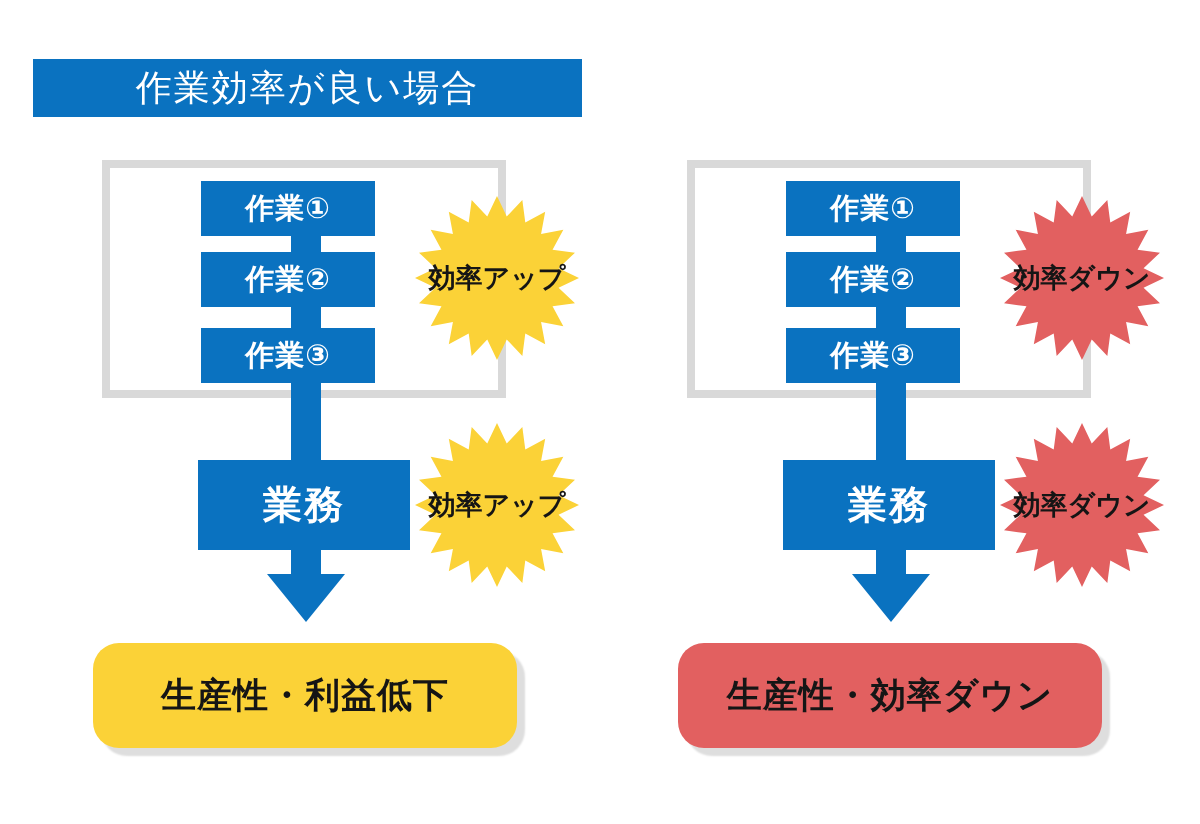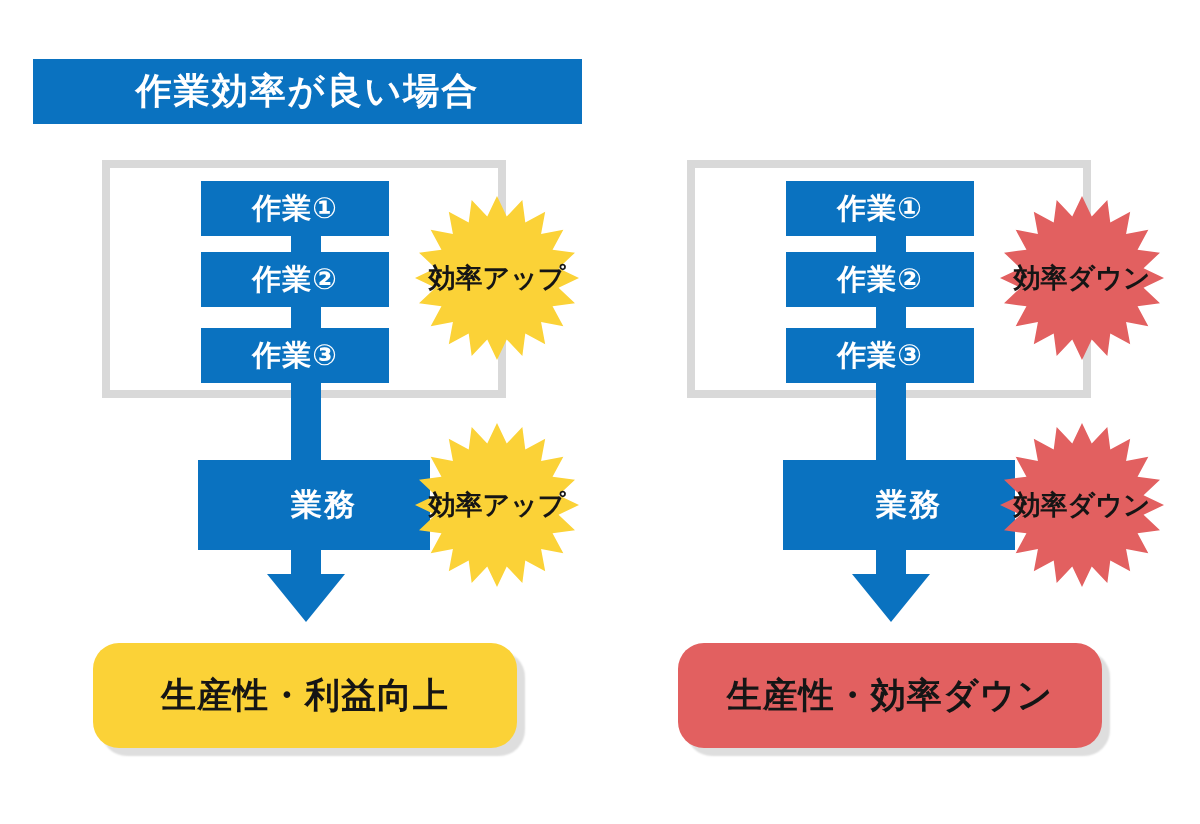--- a/index.html
+++ b/index.html
@@ -5,23 +5,23 @@
   html,body{margin:0;padding:0;background:#ffffff;}
   .canvas{
     position:relative;width:1200px;height:824px;background:#ffffff;overflow:hidden;
     font-family:"Liberation Sans","DejaVu Sans",sans-serif;
   }
   .column{position:absolute;top:0;width:600px;height:824px;}
   .col-good{left:0;}
   .col-bad{left:585px;}
 
   .header{
-    position:absolute;left:33px;top:59px;width:549px;height:65px;
+    position:absolute;left:33px;top:59px;width:549px;height:58px;
     display:flex;align-items:center;justify-content:center;
-    color:var(--text-white);font-size:36px;font-weight:bold;letter-spacing:2px;
+    color:var(--text-white);font-size:36px;font-weight:normal;letter-spacing:2px;
     z-index:5;
   }
   .col-good .header{background:var(--blue);}
   .col-bad .header{background:var(--header-red);}
 
   .frame{
     position:absolute;left:102px;top:160px;width:404px;height:238px;
     border:8px solid var(--frame-gray);box-sizing:border-box;background:transparent;
     z-index:1;
   }
@@ -30,32 +30,32 @@
     position:absolute;left:291px;top:200px;width:30px;height:378px;
     background:var(--blue);z-index:2;
   }
   .arrowhead{
     position:absolute;left:267px;top:574px;width:0;height:0;
     border-left:39px solid transparent;border-right:39px solid transparent;
     border-top:48px solid var(--blue);z-index:2;
   }
 
   .task{
-    position:absolute;left:201px;width:188px;height:55px;
+    position:absolute;left:201px;width:174px;height:55px;
     background:var(--blue);color:var(--text-white);
     display:flex;align-items:center;justify-content:center;
     font-size:29px;font-weight:bold;letter-spacing:1px;z-index:3;
   }
   .task-1{top:181px;} .task-2{top:252px;} .task-3{top:328px;}
 
   .process{
     position:absolute;left:198px;top:460px;width:212px;height:90px;
     background:var(--blue);color:var(--text-white);
     display:flex;align-items:center;justify-content:center;
-    font-size:31px;font-weight:bold;letter-spacing:2px;z-index:3;padding-left:20px;
+    font-size:39px;font-weight:bold;letter-spacing:2px;z-index:3;
   }
 
   .burst{
     position:absolute;width:164px;height:164px;z-index:4;
   }
   .burst-top{left:415px;top:196px;}
   .burst-bottom{left:415px;top:423px;}
   .col-good .burst{color:var(--yellow);}
   .col-bad .burst{color:var(--salmon);}
   .burst svg{position:absolute;left:0;top:0;width:100%;height:100%;}
@@ -93,21 +93,21 @@
         </svg>
       <div class="burst-label">効率アップ</div>
     </div>
     <div class="process">業務</div>
     <div class="burst burst-bottom">
       <svg viewBox="-100 -100 200 200">
           <polygon fill="currentColor" points="0.00,-100.00 11.89,-75.06 30.90,-95.11 34.50,-67.72 58.78,-80.90 53.74,-53.74 80.90,-58.78 67.72,-34.50 95.11,-30.90 75.06,-11.89 100.00,0.00 75.06,11.89 95.11,30.90 67.72,34.50 80.90,58.78 53.74,53.74 58.78,80.90 34.50,67.72 30.90,95.11 11.89,75.06 0.00,100.00 -11.89,75.06 -30.90,95.11 -34.50,67.72 -58.78,80.90 -53.74,53.74 -80.90,58.78 -67.72,34.50 -95.11,30.90 -75.06,11.89 -100.00,0.00 -75.06,-11.89 -95.11,-30.90 -67.72,-34.50 -80.90,-58.78 -53.74,-53.74 -58.78,-80.90 -34.50,-67.72 -30.90,-95.11 -11.89,-75.06"></polygon>
         </svg>
       <div class="burst-label">効率アップ</div>
     </div>
-    <div class="result">生産性・利益向上</div>
+    <div class="result">生産性・利益低下</div>
   </div>
 
   <div class="column col-bad">
     <div class="frame"></div>
     <div class="shaft"></div>
     <div class="arrowhead"></div>
     <div class="task task-1">作業①</div>
     <div class="task task-2">作業②</div>
     <div class="task task-3">作業③</div>
     <div class="burst burst-top">

